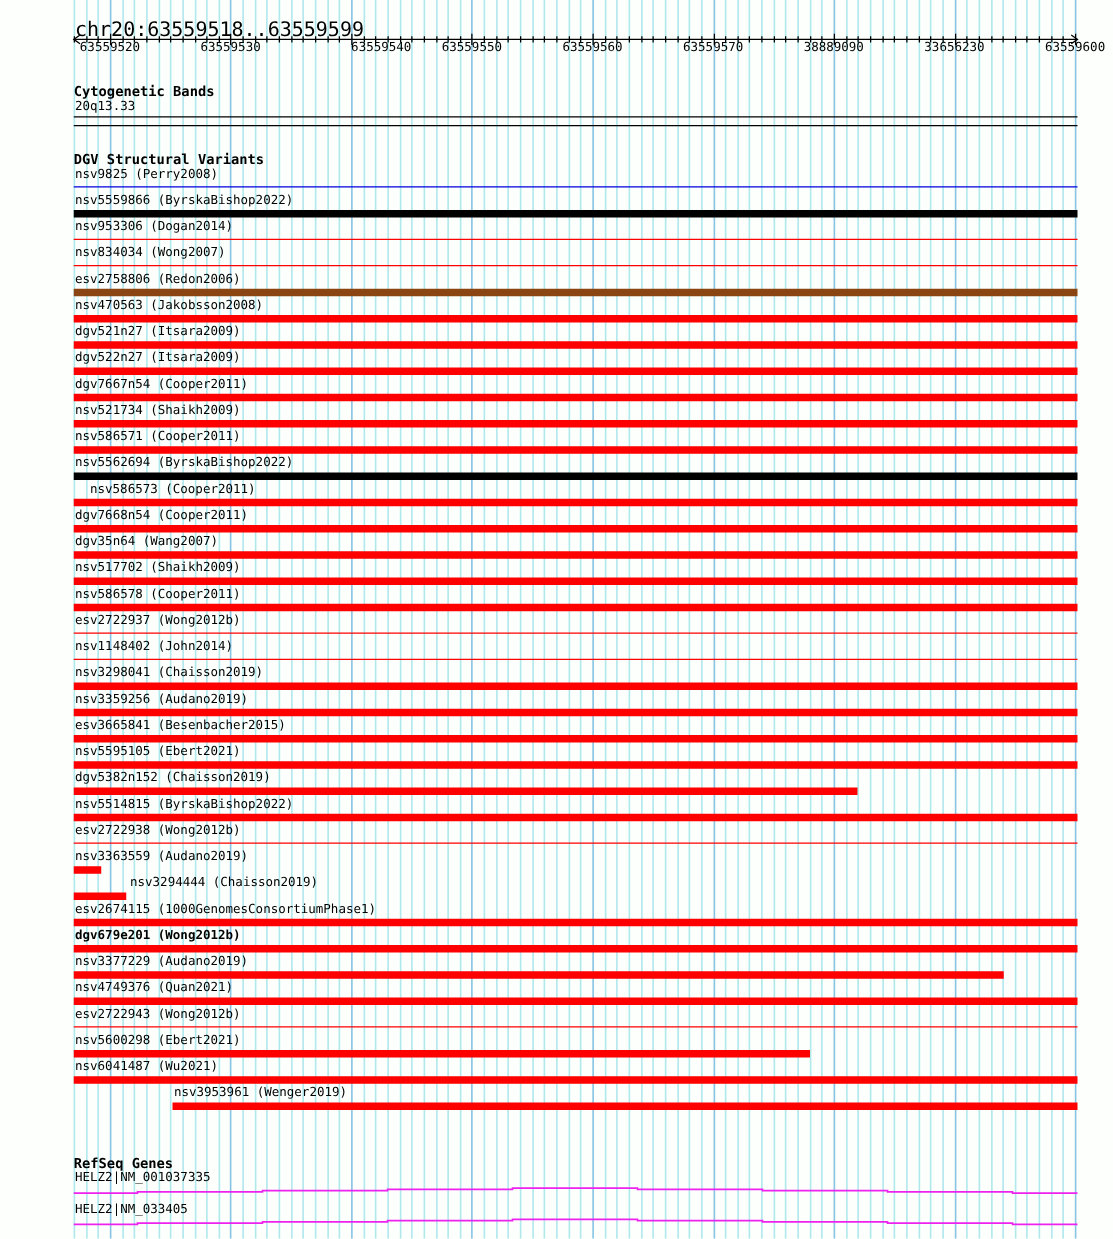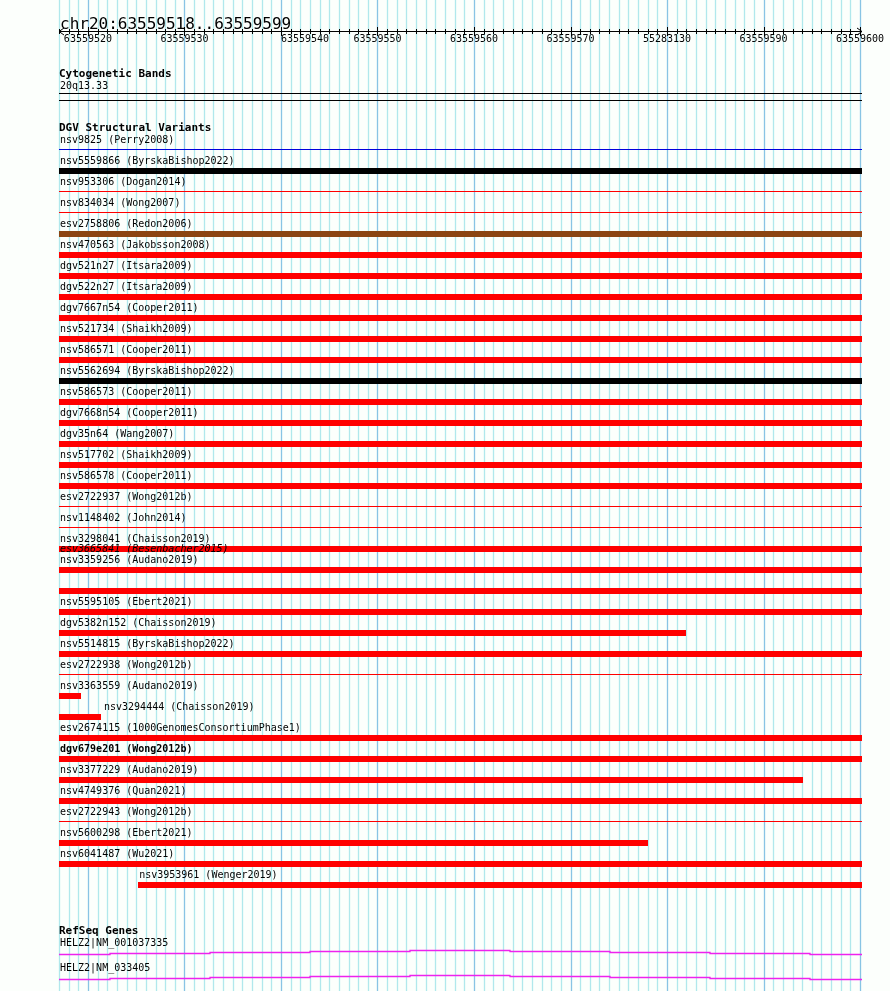--- a/index.html
+++ b/index.html
@@ -195,22 +195,22 @@
     <line x1="850.5" x2="850.5" y1="29" y2="34" stroke="#000"></line>
     <line x1="860.5" x2="860.5" y1="27" y2="36" stroke="#000"></line>
   </svg>
 <div id="ruler-labels">
     <div class="tick-label" style="left: 87.9543px;">63559520</div>
     <div class="tick-label" style="left: 184.469px;">63559530</div>
     <div class="tick-label" style="left: 280.983px; margin-left: 24px;">63559540</div>
     <div class="tick-label" style="left: 377.498px;">63559550</div>
     <div class="tick-label" style="left: 474.012px;">63559560</div>
     <div class="tick-label" style="left: 570.526px;">63559570</div>
-    <div class="tick-label" style="left: 667.041px;">55283130</div>
-    <div class="tick-label" style="left: 763.555px;">63559590</div>
+    <div class="tick-label" style="left: 667.041px;">38889090</div>
+    <div class="tick-label" style="left: 763.555px;">33656230</div>
     <div class="tick-label" style="left: 860.07px;">63559600</div>
   </div>
 
 <div class="abs track-title" style="top:67px">Cytogenetic Bands</div>
 <div class="abs feat-label" style="left:60px;top:80px">20q13.33</div>
 <div class="sep" style="top:93px"></div>
 <div class="sep" style="top:100px"></div>
 
 <div class="abs track-title" style="top:121px">DGV Structural Variants</div>
 <div id="dgv-features">
@@ -231,39 +231,39 @@
     <div class="abs feat-label" style="left: 60px; top: 281px;">dgv522n27 (Itsara2009)</div>
     <div class="bar" style="left: 59px; width: 803px; background: rgb(255, 0, 0); top: 294px; height: 6px;"></div>
     <div class="abs feat-label" style="left: 60px; top: 302px;">dgv7667n54 (Cooper2011)</div>
     <div class="bar" style="left: 59px; width: 803px; background: rgb(255, 0, 0); top: 315px; height: 6px;"></div>
     <div class="abs feat-label" style="left: 60px; top: 323px;">nsv521734 (Shaikh2009)</div>
     <div class="bar" style="left: 59px; width: 803px; background: rgb(255, 0, 0); top: 336px; height: 6px;"></div>
     <div class="abs feat-label" style="left: 60px; top: 344px;">nsv586571 (Cooper2011)</div>
     <div class="bar" style="left: 59px; width: 803px; background: rgb(255, 0, 0); top: 357px; height: 6px;"></div>
     <div class="abs feat-label" style="left: 60px; top: 365px; text-align: center;">nsv5562694 (ByrskaBishop2022)</div>
     <div class="bar" style="left: 59px; width: 803px; background: rgb(0, 0, 0); top: 378px; height: 6px;"></div>
-    <div class="abs feat-label" style="left: 60px; top: 386px; text-align: center;">nsv586573 (Cooper2011)</div>
+    <div class="abs feat-label" style="left: 72px; top: 386px; text-align: center;">nsv586573 (Cooper2011)</div>
     <div class="bar" style="left: 59px; width: 803px; background: rgb(255, 0, 0); top: 399px; height: 6px;"></div>
     <div class="abs feat-label" style="left: 60px; top: 407px;">dgv7668n54 (Cooper2011)</div>
     <div class="bar" style="left: 59px; width: 803px; background: rgb(255, 0, 0); top: 420px; height: 6px;"></div>
     <div class="abs feat-label" style="left: 60px; top: 428px;">dgv35n64 (Wang2007)</div>
     <div class="bar" style="left: 59px; width: 803px; background: rgb(255, 0, 0); top: 441px; height: 6px;"></div>
     <div class="abs feat-label" style="left: 60px; top: 449px;">nsv517702 (Shaikh2009)</div>
     <div class="bar" style="left: 59px; width: 803px; background: rgb(255, 0, 0); top: 462px; height: 6px;"></div>
     <div class="abs feat-label" style="left: 60px; top: 470px;">nsv586578 (Cooper2011)</div>
     <div class="bar" style="left: 59px; width: 803px; background: rgb(255, 0, 0); top: 483px; height: 6px;"></div>
     <div class="abs feat-label" style="left: 60px; top: 491px;">esv2722937 (Wong2012b)</div>
     <div class="bar" style="left: 59px; width: 803px; background: rgb(255, 0, 0); top: 506px; height: 1px;"></div>
     <div class="abs feat-label" style="left: 60px; top: 512px;">nsv1148402 (John2014)</div>
     <div class="bar" style="left: 59px; width: 803px; background: rgb(255, 0, 0); top: 527px; height: 1px;"></div>
     <div class="abs feat-label" style="left: 60px; top: 533px;">nsv3298041 (Chaisson2019)</div>
     <div class="bar" style="left: 59px; width: 803px; background: rgb(255, 0, 0); top: 546px; height: 6px;"></div>
     <div class="abs feat-label" style="left: 60px; top: 554px;">nsv3359256 (Audano2019)</div>
     <div class="bar" style="left: 59px; width: 803px; background: rgb(255, 0, 0); top: 567px; height: 6px;"></div>
-    <div class="abs feat-label" style="left: 60px; top: 543px; font-style: italic;">esv3665841 (Besenbacher2015)</div>
+    <div class="abs feat-label" style="left: 60px; top: 575px;">esv3665841 (Besenbacher2015)</div>
     <div class="bar" style="left: 59px; width: 803px; background: rgb(255, 0, 0); top: 588px; height: 6px;"></div>
     <div class="abs feat-label" style="left: 60px; top: 596px;">nsv5595105 (Ebert2021)</div>
     <div class="bar" style="left: 59px; width: 803px; background: rgb(255, 0, 0); top: 609px; height: 6px;"></div>
     <div class="abs feat-label" style="left: 60px; top: 617px;">dgv5382n152 (Chaisson2019)</div>
     <div class="bar" style="left: 59px; width: 627.344px; background: rgb(255, 0, 0); top: 630px; height: 6px;"></div>
     <div class="abs feat-label" style="left: 60px; top: 638px;">nsv5514815 (ByrskaBishop2022)</div>
     <div class="bar" style="left: 59px; width: 803px; background: rgb(255, 0, 0); top: 651px; height: 6px;"></div>
     <div class="abs feat-label" style="left: 60px; top: 659px;">esv2722938 (Wong2012b)</div>
     <div class="bar" style="left: 59px; width: 803px; background: rgb(255, 0, 0); top: 674px; height: 1px;"></div>
     <div class="abs feat-label" style="left: 60px; top: 680px;">nsv3363559 (Audano2019)</div>

